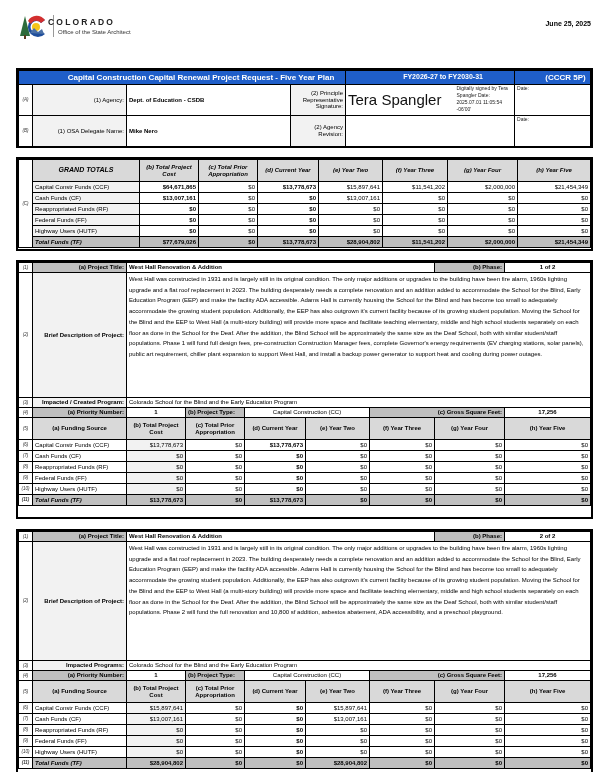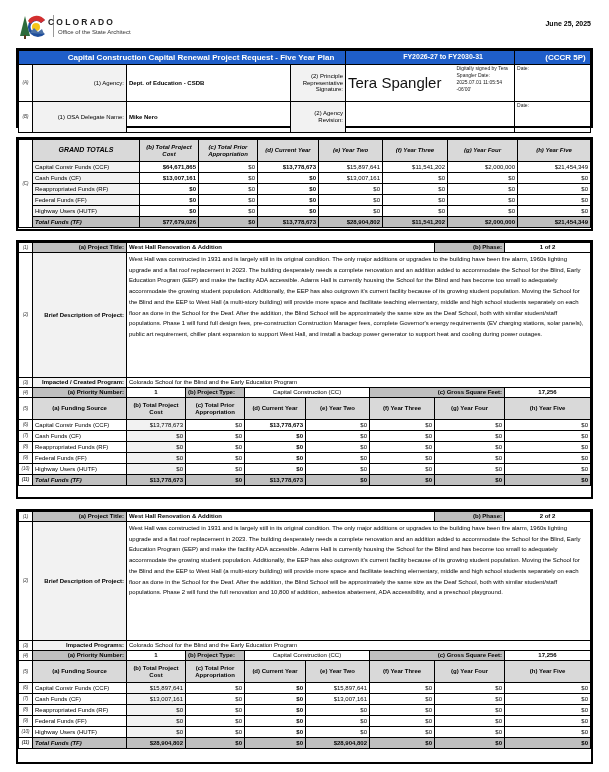--- a/index.html
+++ b/index.html
@@ -6,21 +6,21 @@
   html, body { width: 609px; height: 772px; background: #ffffff; overflow: hidden; }
   body { font-family: "Liberation Sans", sans-serif; color: #000; position: relative; }
 
   .header { position: absolute; left: 0; top: 0; width: 609px; height: 48px; }
   .logo { position: absolute; left: 20px; top: 14px; width: 30px; height: 26px; }
   .logo-divider { position: absolute; left: 53px; top: 15px; width: 1px; height: 22px; background: #999; }
   .logo-name { position: absolute; left: 48px; top: 17px; font-size: 8.5px; font-weight: bold; letter-spacing: 2.2px; color: #222; }
   .logo-sub { position: absolute; left: 58px; top: 29px; font-size: 6px; color: #333; }
   .doc-date { position: absolute; right: 18px; top: 20px; font-size: 7px; font-weight: bold; }
 
-  .sec { position: absolute; left: 16px; width: 577px; border: 2px solid #000; }
+  .sec { position: absolute; left: 16px; width: 577px; border: 2px solid #000; margin-top: 20px; }
   .sec table { width: 100%; border-collapse: collapse; table-layout: fixed; }
   td { border: 1px solid #000; font-size: 6px; padding: 0 2px; vertical-align: middle; overflow: hidden; white-space: nowrap; line-height: 1.15; }
   .num { text-align: right; }
   .ctr { text-align: center; }
   .b { font-weight: bold; }
   .i { font-style: italic; }
   .lbl { background: #f2f2f2; text-align: right; font-weight: bold; }
   .gray { background: #bfbfbf; }
   .lgray { background: #f2f2f2; }
   .rowno { font-size: 4.5px; font-style: italic; color: #333; text-align: center; padding: 0; background: #fff; }
@@ -62,21 +62,21 @@
         <col style="width:109px">
         <col style="width:60px">
         <col>
     </colgroup>
     <tbody>
         <tr class="title-bar">
       <td colspan="4" class="ctr" style="padding-left:40px;">Capital Construction Capital Renewal Project Request - Five Year Plan</td>
       <td colspan="2" class="ctr" style="font-size:7px;">FY2026-27 to FY2030-31</td>
       <td class="ctr">(CCCR 5P)</td>
     </tr>
-    <tr style="height:37px;">
+    <tr style="height:31px;">
       <td class="rowno">(A)</td>
       <td class="lbl" style="font-weight:normal;">(1) Agency:</td>
       <td class="b">Dept. of Education - CSDB</td>
       <td class="lbl" style="white-space:normal; font-weight:normal;">(2) Principle Representative Signature:</td>
       <td style="border-right:none;"><span class="sig-name">Tera Spangler</span></td>
       <td class="sig-meta" style="border-left:none;">Digitally signed by Tera Spangler Date: 2025.07.01 11:05:54 -06'00'</td>
       <td class="sig-meta">Date:</td>
     </tr>
     <tr style="height:31px;">
       <td class="rowno">(B)</td>

